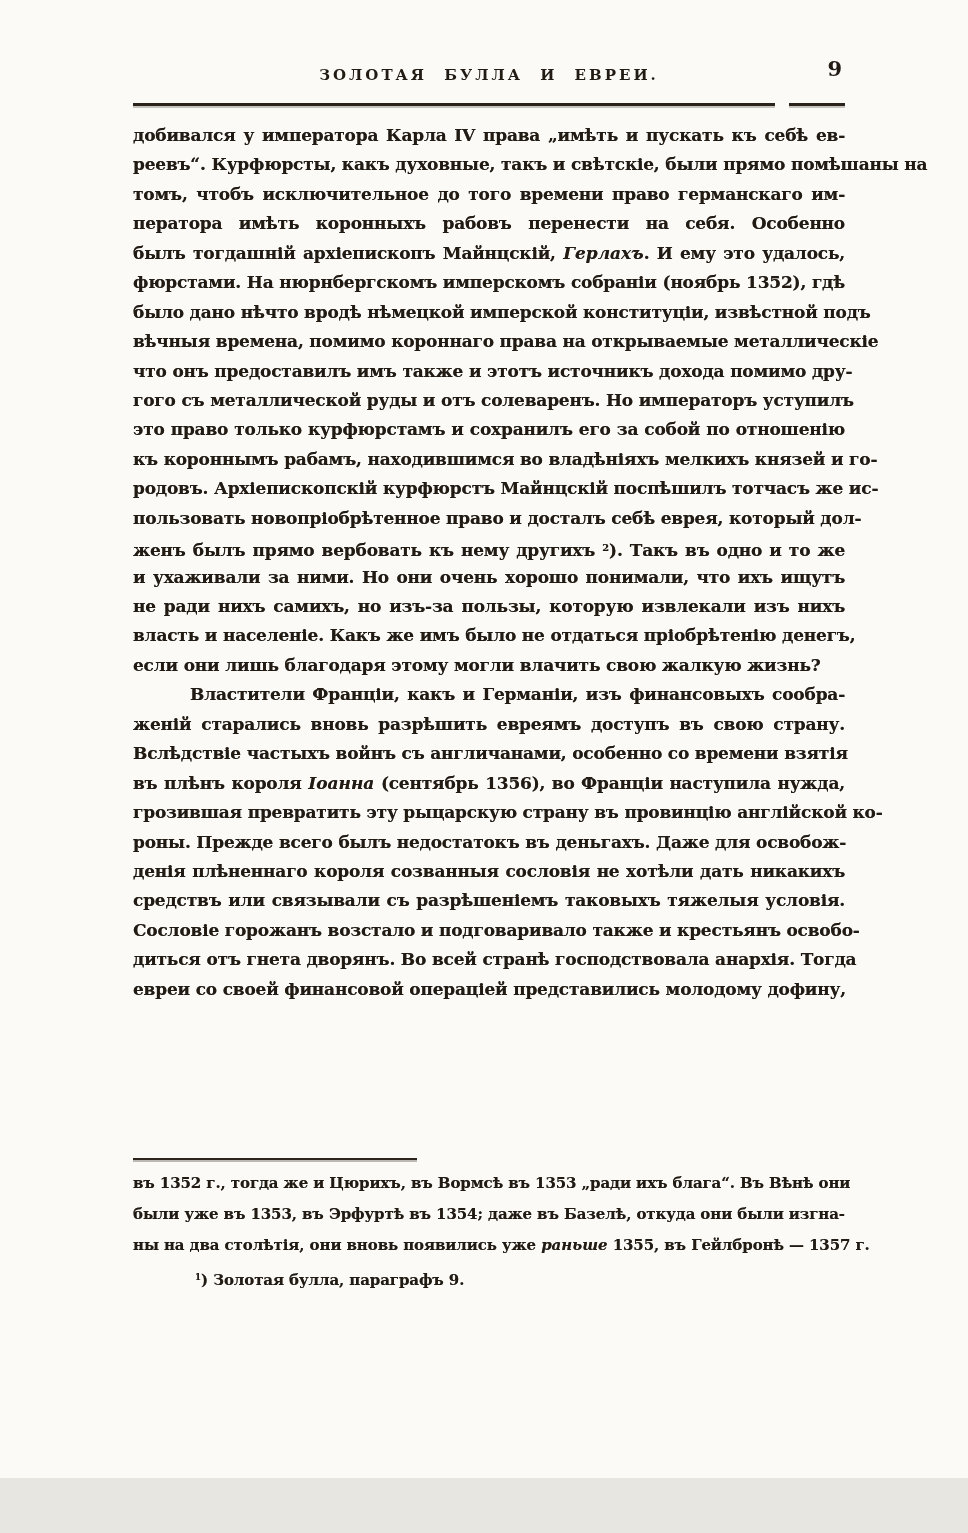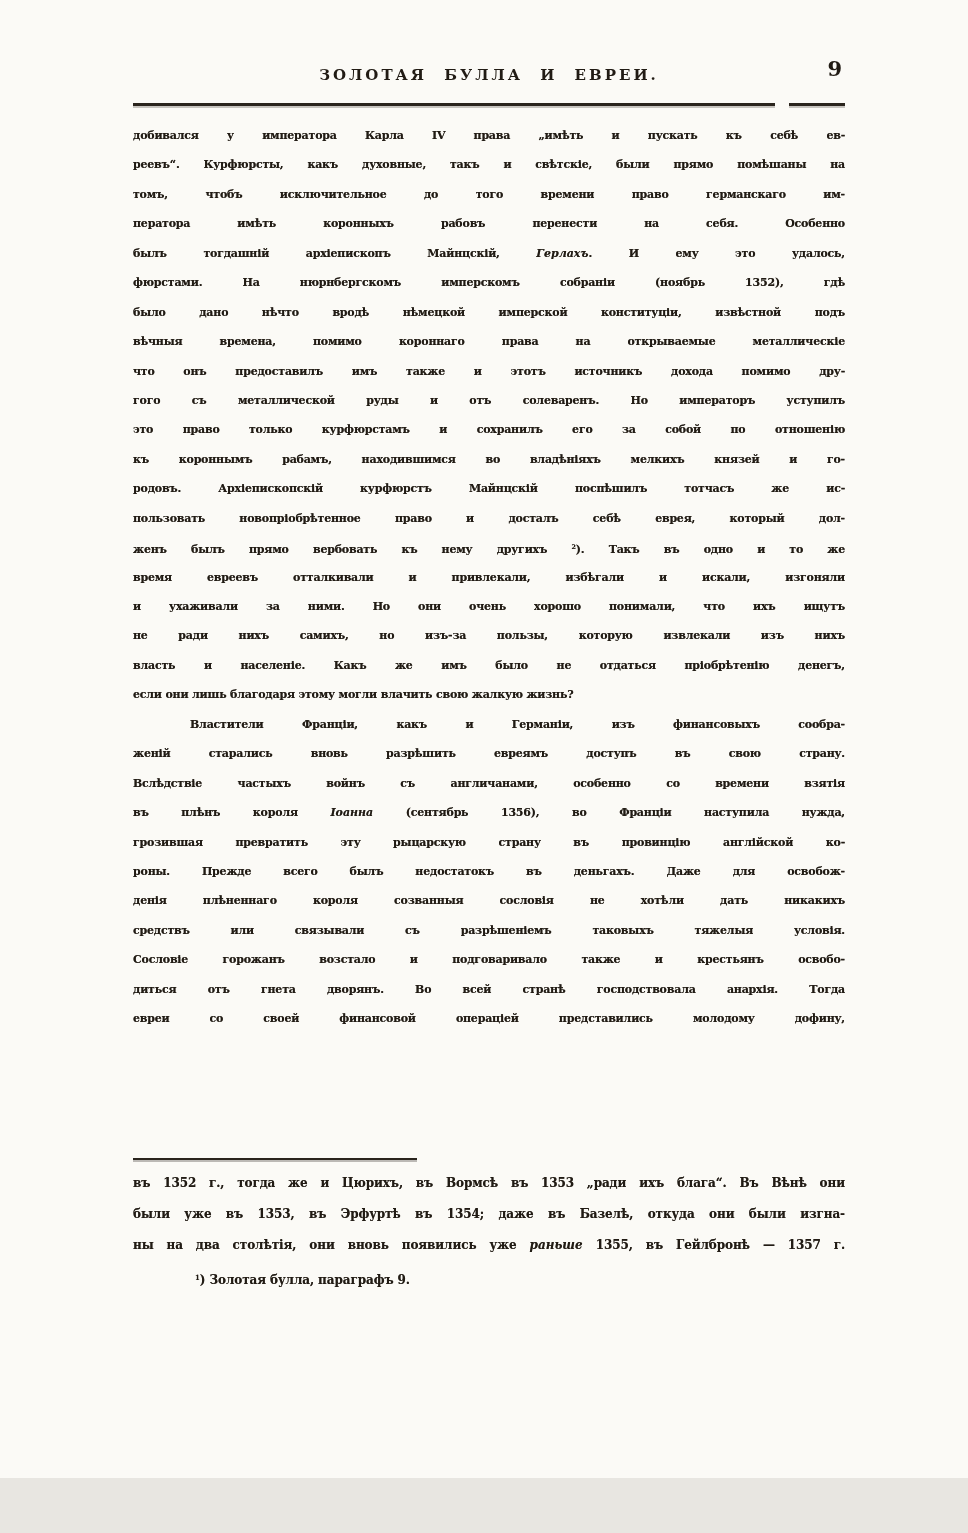--- a/index.html
+++ b/index.html
@@ -18,37 +18,37 @@
     position:absolute;top:56px;right:126px;
     font-size:21px;font-weight:700;
   }
   .head-rule{position:absolute;top:103px;left:133px;width:712px;display:flex;align-items:flex-start;}
   .head-rule .seg1{width:642px;height:3px;background:#2a241d;box-shadow:0 2px 0 rgba(42,36,29,.25);}
   .head-rule .gap{width:14px;}
   .head-rule .seg2{flex:1;height:3px;background:#2a241d;box-shadow:0 2px 0 rgba(42,36,29,.25);}
   
   .body-text{position:absolute;top:121px;left:133px;width:712px;}
   .line{
-    height:29.45px;line-height:29.45px;font-size:11px;font-weight:700;
+    height:29.45px;line-height:29.45px;font-size:17px;font-weight:700;
     letter-spacing:-0.2px;white-space:nowrap;overflow:visible;
     text-align:justify;text-align-last:justify;
     text-shadow:0 0 .5px rgba(33,27,20,.65);
   }
   .line.indent{padding-left:57px;}
   .line.nojust{text-align-last:left;}
   i{font-style:italic;letter-spacing:0;}
   sup{font-size:.58em;vertical-align:.55em;letter-spacing:0;}
   
   .fn-rule{
     position:absolute;top:1158px;left:133px;width:284px;height:2px;
     background:#2a241d;box-shadow:0 2px 0 rgba(42,36,29,.3);
   }
   .fn-lines{position:absolute;top:1168px;left:133px;width:712px;}
   .fn-line{
-    height:31.2px;line-height:31.2px;font-size:12px;font-weight:700;
+    height:31.2px;line-height:31.2px;font-size:15px;font-weight:700;
     letter-spacing:-0.1px;white-space:nowrap;
     text-align:justify;text-align-last:justify;
     text-shadow:0 0 .4px rgba(33,27,20,.6);
   }
   .fn-line.indent{padding-left:62px;}
   .fn-line.nojust{text-align-last:left;}
 </style>
 </head>
 <body>
 
@@ -73,21 +73,20 @@
       <div class="line">фюрстами.  На  нюрнбергскомъ  имперскомъ  собраніи  (ноябрь  1352),  гдѣ</div>
       <div class="line">было  дано  нѣчто  вродѣ  нѣмецкой  имперской  конституціи,  извѣстной  подъ</div>
       <div class="line">вѣчныя  времена,  помимо  короннаго  права  на  открываемые  металлическіе</div>
       <div class="line">что  онъ  предоставилъ  имъ  также  и  этотъ  источникъ  дохода  помимо  дру-</div>
       <div class="line">гого  съ  металлической  руды  и  отъ  солеваренъ.  Но  императоръ  уступилъ</div>
       <div class="line">это  право  только  курфюрстамъ  и  сохранилъ  его  за  собой  по  отношенію</div>
       <div class="line">къ  короннымъ  рабамъ,  находившимся  во  владѣніяхъ  мелкихъ  князей  и  го-</div>
       <div class="line">родовъ.  Архіепископскій  курфюрстъ  Майнцскій  поспѣшилъ  тотчасъ  же  ис-</div>
       <div class="line">пользовать  новопріобрѣтенное  право  и  досталъ  себѣ  еврея,  который  дол-</div>
       <div class="line">женъ  былъ  прямо  вербовать  къ  нему  другихъ  <sup>2</sup>).  Такъ  въ  одно  и  то  же</div>
-      <div class="line">время  евреевъ  отталкивали  и  привлекали,  избѣгали  и  искали,  изгоняли</div>
       <div class="line">и  ухаживали  за  ними.  Но  они  очень  хорошо  понимали,  что  ихъ  ищутъ</div>
       <div class="line">не  ради  нихъ  самихъ,  но  изъ-за  пользы,  которую  извлекали  изъ  нихъ</div>
       <div class="line">власть  и  населеніе.  Какъ  же  имъ  было  не  отдаться  пріобрѣтенію  денегъ,</div>
       <div class="line nojust">если они лишь благодаря этому могли влачить свою жалкую жизнь?</div>
       <div class="line indent">Властители  Франціи,  какъ  и  Германіи,  изъ  финансовыхъ  сообра-</div>
       <div class="line">женій  старались  вновь  разрѣшить  евреямъ  доступъ  въ  свою  страну.</div>
       <div class="line">Вслѣдствіе  частыхъ  войнъ  съ  англичанами,  особенно  со  времени  взятія</div>
       <div class="line">въ  плѣнъ  короля  <i>Іоанна</i>  (сентябрь  1356),  во  Франціи  наступила  нужда,</div>
       <div class="line">грозившая  превратить  эту  рыцарскую  страну  въ  провинцію  англійской  ко-</div>
       <div class="line">роны.  Прежде  всего  былъ  недостатокъ  въ  деньгахъ.  Даже  для  освобож-</div>

